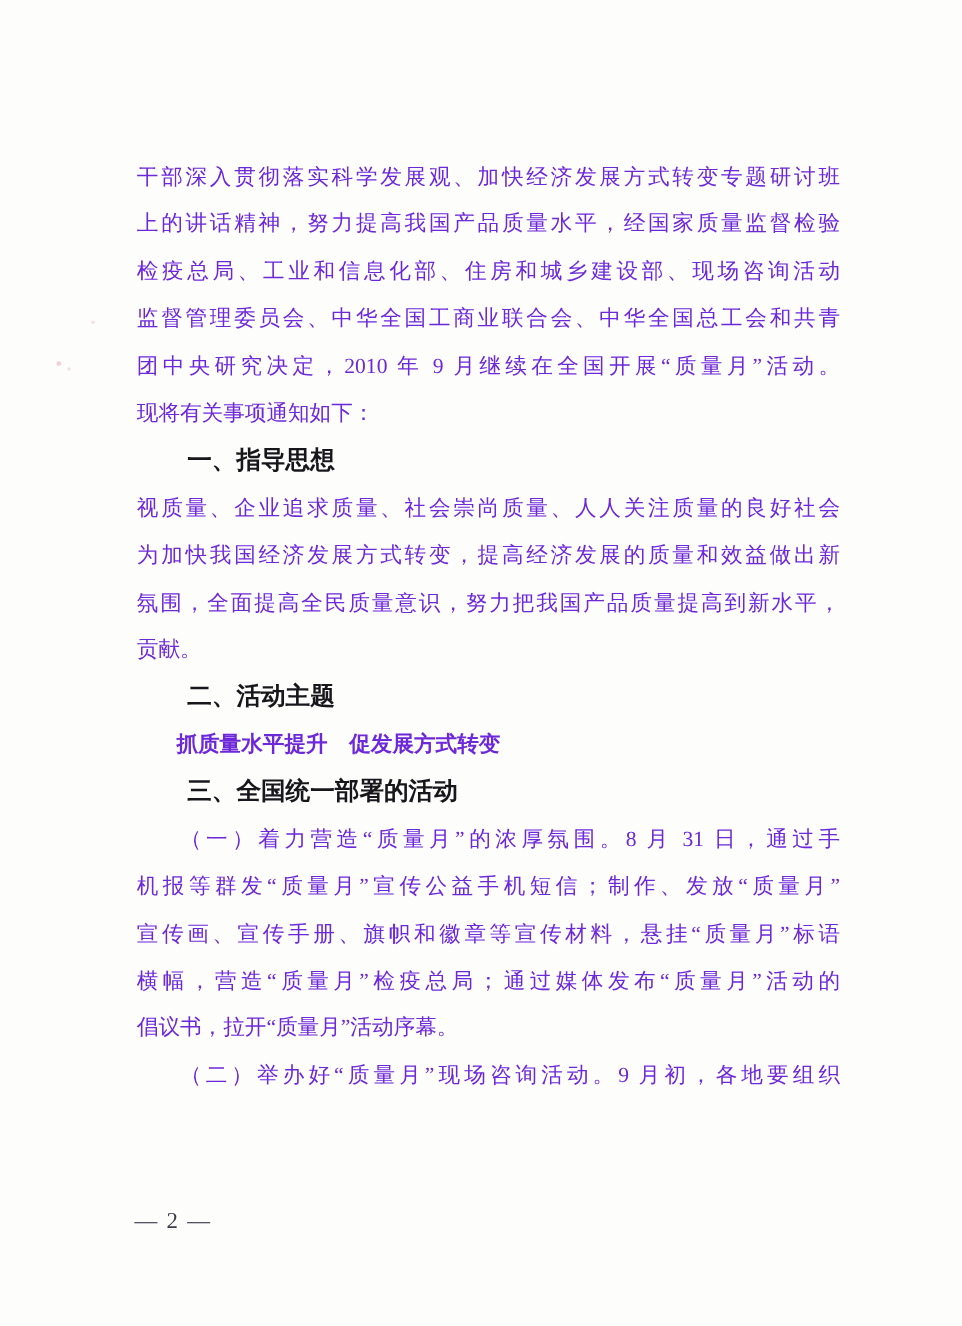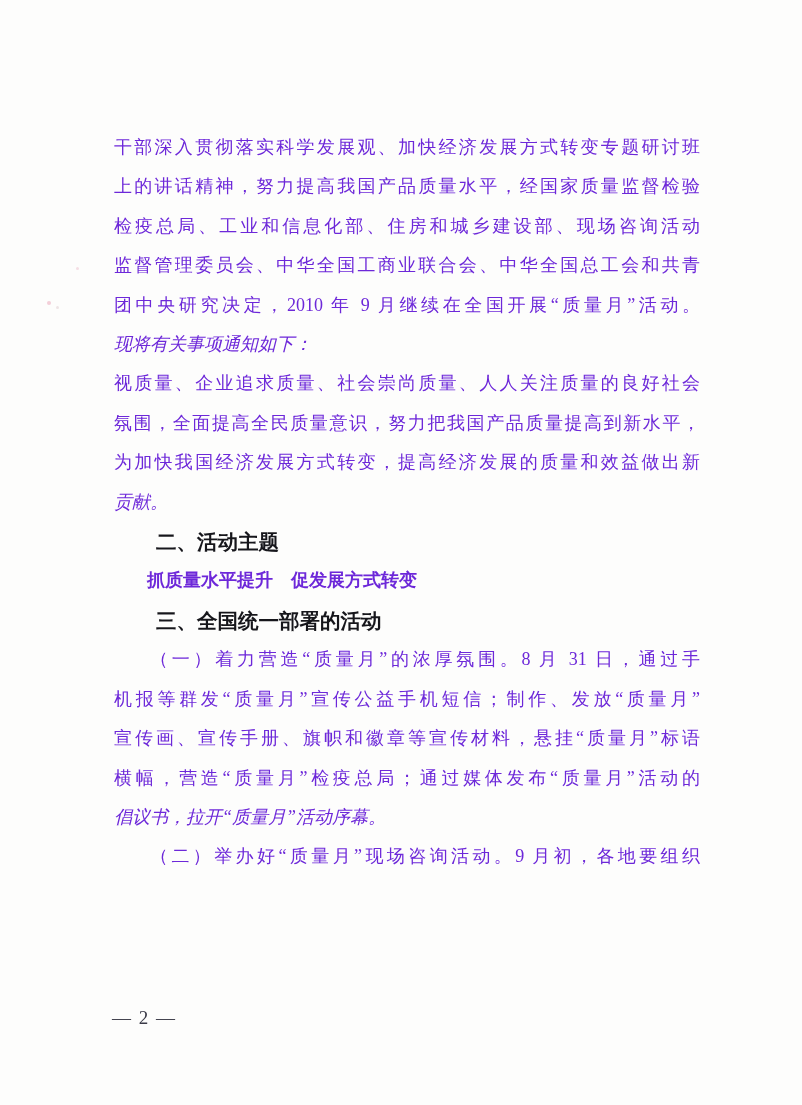--- a/index.html
+++ b/index.html
@@ -21,21 +21,20 @@
   .row {
     font-size: 18px;
     line-height: 39.4px;
     text-align: justify;
     text-align-last: justify;
     color: #6d28d9;
   }
   .last {
     text-align: right;
     text-align-last: left;
-    font-style: italic;
   }
   .indent { text-indent: 2em; }
   .head {
     font-family: "Liberation Sans", "DejaVu Sans", sans-serif;
     font-weight: 700;
     font-size: 20.5px;
     line-height: 39.4px;
     padding-left: 42px;
     text-align: left;
     text-align-last: left;
@@ -75,23 +74,24 @@
   <div class="speck s2"></div>
   <div class="speck s3"></div>
 
   <div class="content">
     <div class="row">干部深入贯彻落实科学发展观、加快经济发展方式转变专题研讨班</div>
     <div class="row">上的讲话精神，努力提高我国产品质量水平，经国家质量监督检验</div>
     <div class="row">检疫总局、工业和信息化部、住房和城乡建设部、现场咨询活动</div>
     <div class="row">监督管理委员会、中华全国工商业联合会、中华全国总工会和共青</div>
     <div class="row">团中央研究决定，2010 年 9 月继续在全国开展“质量月”活动。</div>
     <div class="row last">现将有关事项通知如下：</div>
+    <div class="row head">一、指导思想</div>
     <div class="row">视质量、企业追求质量、社会崇尚质量、人人关注质量的良好社会</div>
+    <div class="row">为加快我国经济发展方式转变，提高经济发展的质量和效益做出新</div>
     <div class="row">氛围，全面提高全民质量意识，努力把我国产品质量提高到新水平，</div>
-    <div class="row">为加快我国经济发展方式转变，提高经济发展的质量和效益做出新</div>
     <div class="row last">贡献。</div>
     <div class="row head">二、活动主题</div>
     <div class="row theme">抓质量水平提升　促发展方式转变</div>
     <div class="row head">三、全国统一部署的活动</div>
     <div class="row indent">（一）着力营造“质量月”的浓厚氛围。8 月 31 日，通过手</div>
     <div class="row">机报等群发“质量月”宣传公益手机短信；制作、发放“质量月”</div>
     <div class="row">宣传画、宣传手册、旗帜和徽章等宣传材料，悬挂“质量月”标语</div>
     <div class="row">横幅，营造“质量月”检疫总局；通过媒体发布“质量月”活动的</div>
     <div class="row last">倡议书，拉开“质量月”活动序幕。</div>
     <div class="row indent">（二）举办好“质量月”现场咨询活动。9 月初，各地要组织</div>

